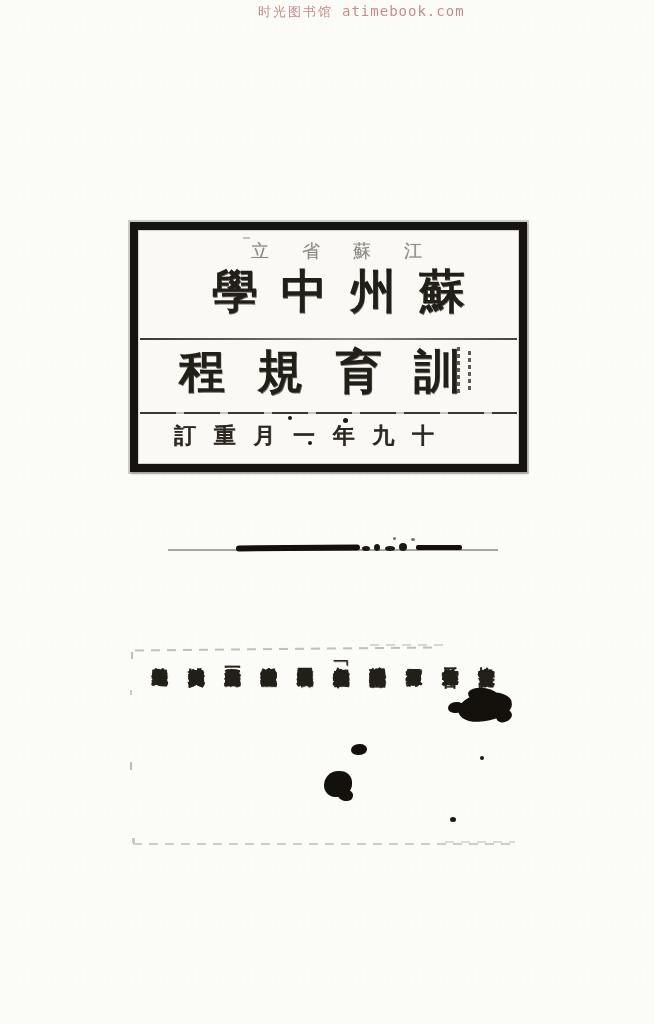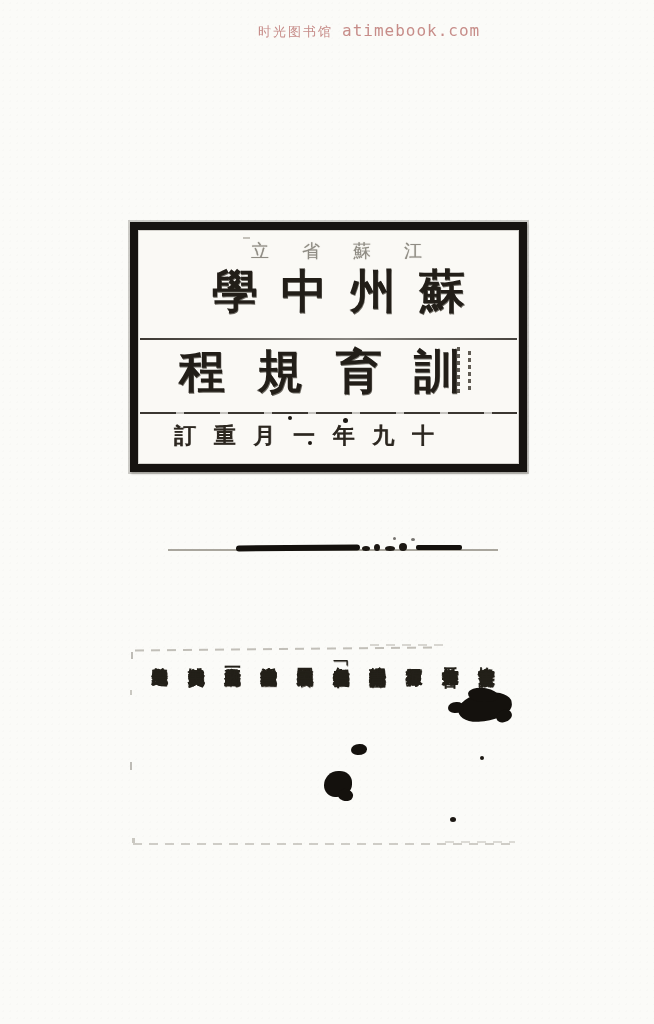--- a/index.html
+++ b/index.html
@@ -7,21 +7,21 @@
     position:relative;width:654px;height:1024px;overflow:hidden;
     background:#fbfbf8;
     background-image:radial-gradient(rgba(60,55,45,0.015) 1px, transparent 1px);
     background-size:7px 7px;
     font-family:"Liberation Serif",serif;
   }
 
   
   .watermark{position:absolute;top:3px;left:258px;display:flex;gap:9px;align-items:baseline;}
   .watermark .cn{font-family:"DejaVu Sans",sans-serif;font-size:13px;letter-spacing:2px;color:#c78d89;}
-  .watermark .en{font-family:"DejaVu Sans Mono",monospace;font-size:16px;letter-spacing:1px;color:#c78d89;margin-top:18px;}
+  .watermark .en{font-family:"DejaVu Sans Mono",monospace;font-size:14px;letter-spacing:1px;color:#c78d89;}
 
   
   .cover{
     position:absolute;left:130px;top:222px;width:397px;height:250px;box-sizing:border-box;
     border:8px solid #161310;
     box-shadow:0 0 0 2px rgba(40,36,28,.22), inset 0 0 0 1px rgba(40,36,28,.18), 1px 2px 2px rgba(40,36,28,.25);
     background:#faf9f5;display:flex;flex-direction:column;
   }
   .char-row{display:flex;flex-direction:row-reverse;justify-content:space-between;line-height:1;}
   .row-small{padding:0 97px 0 113px;margin-top:12px;height:24px;font-size:18px;

